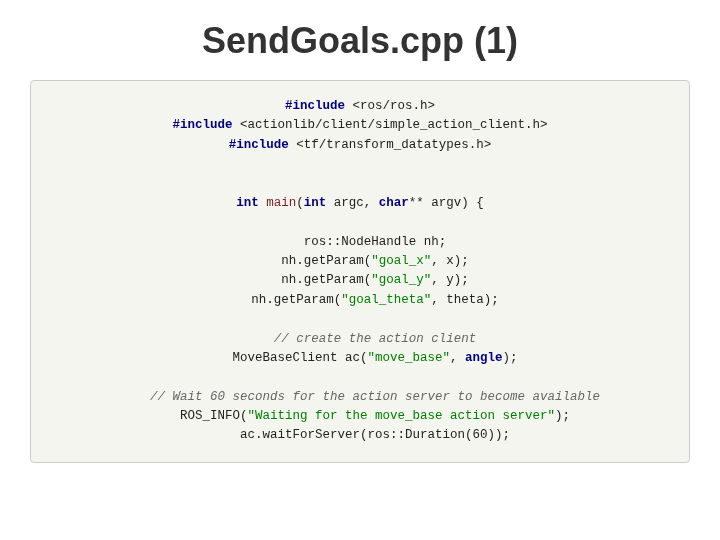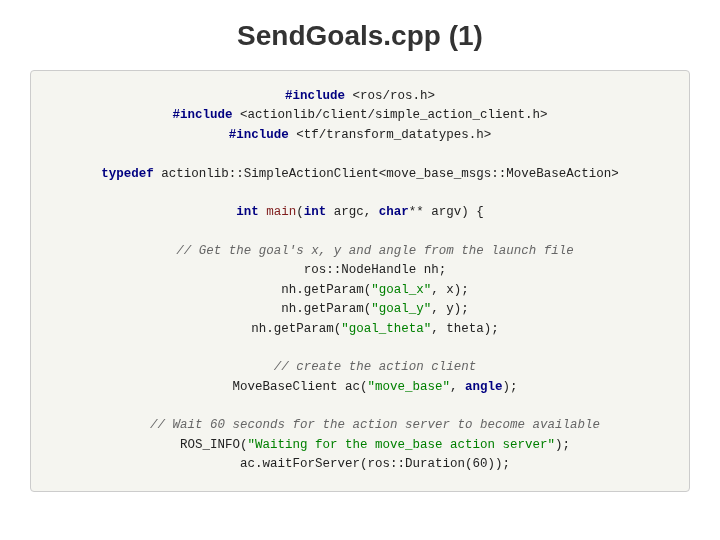--- a/index.html
+++ b/index.html
@@ -8,21 +8,21 @@
       width: 720px;
       height: 540px;
       background: #ffffff;
       font-family: Arial, sans-serif;
       display: flex;
       flex-direction: column;
       align-items: center;
     }
 
     .title {
-      font-size: 28px;
+      font-size: 36px;
       font-weight: bold;
       color: #333;
       margin-top: 20px;
       margin-bottom: 18px;
       text-align: center;
     }
 
     .code-box {
       background: #f5f5f0;
       border: 1px solid #ccc;
@@ -49,25 +49,23 @@
 </head>
 <body>
 
 <div class="title">SendGoals.cpp (1)</div>
 
 <div class="code-box">
   <span class="line"><span class="kw">#include</span> &lt;ros/ros.h&gt;</span>
   <span class="line"><span class="kw">#include</span> &lt;actionlib/client/simple_action_client.h&gt;</span>
   <span class="line"><span class="kw">#include</span> &lt;tf/transform_datatypes.h&gt;</span>
   <span class="line"> </span>
-  <span class="line"><span class="kw">typedef</span> actionlib::SimpleActionClient&lt;move_base_msgs::MoveBaseAction&gt;</span>
   <span class="line"> </span>
   <span class="line"><span class="kw">int</span> <span class="fn">main</span>(<span class="kw">int</span> argc, <span class="kw">char</span>** argv) {</span>
   <span class="line"> </span>
-  <span class="line"><span class="cm">    // Get the goal's x, y and angle from the launch file</span></span>
   <span class="line">    ros::NodeHandle nh;</span>
   <span class="line">    nh.getParam(<span class="str">"goal_x"</span>, x);</span>
   <span class="line">    nh.getParam(<span class="str">"goal_y"</span>, y);</span>
   <span class="line">    nh.getParam(<span class="str">"goal_theta"</span>, theta);</span>
   <span class="line"> </span>
   <span class="line"><span class="cm">    // create the action client</span></span>
   <span class="line">    MoveBaseClient ac(<span class="str">"move_base"</span>, <span class="kw">angle</span>);</span>
   <span class="line"> </span>
   <span class="line"><span class="cm">    // Wait 60 seconds for the action server to become available</span></span>
   <span class="line">    ROS_INFO(<span class="str">"Waiting for the move_base action server"</span>);</span>

